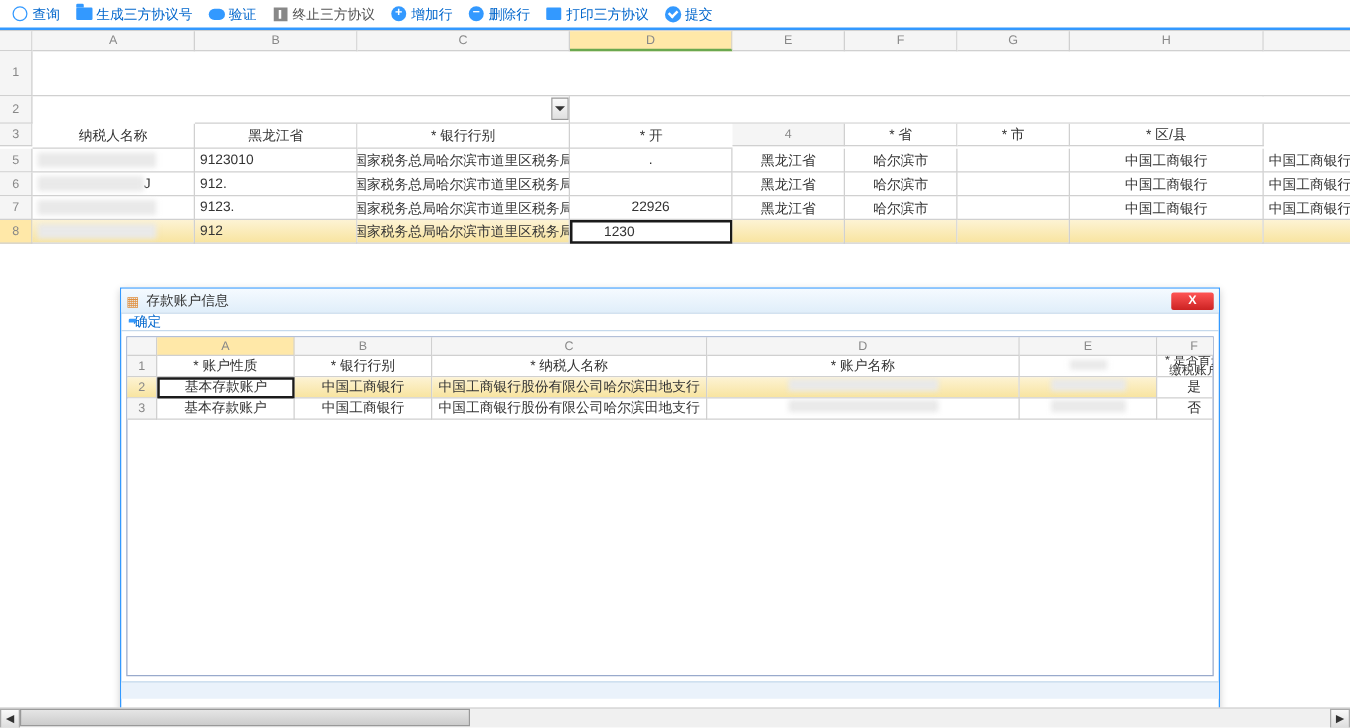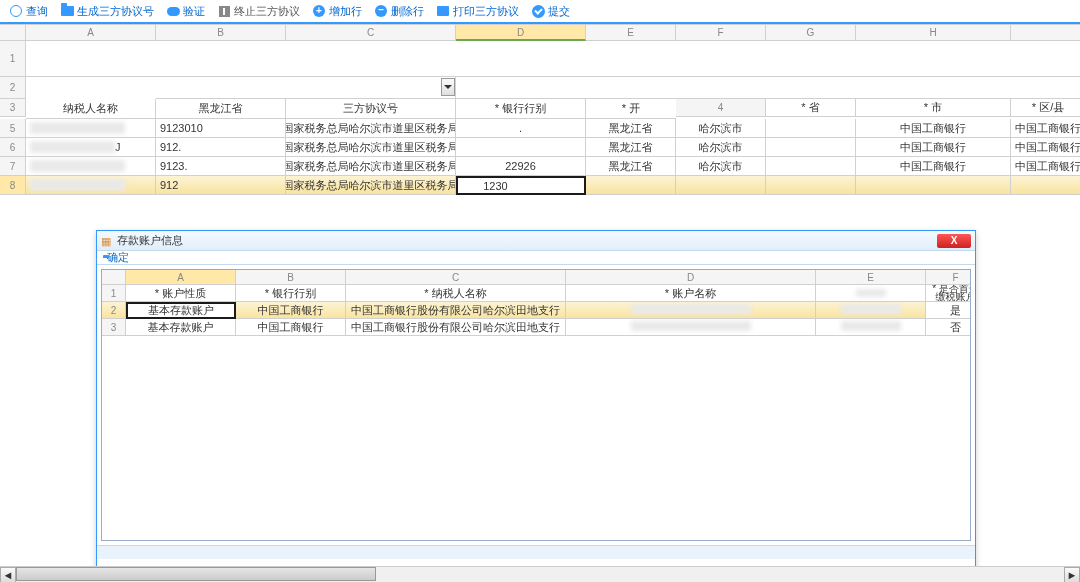--- a/index.html
+++ b/index.html
@@ -152,21 +152,20 @@
     <div class="cell" style="grid-column: 3 / 5; position:relative;">
       <div class="dropdown-btn" style="right:0;top:1px;"></div>
     </div>
     <div class="cell" style="grid-column: 5 / 12; border-right:none;"></div>
   </div>
 
   <div class="grid row-3">
     <div class="row-h">3</div>
     <div class="cell header" style="grid-row:span 2">纳税人名称</div>
     <div class="cell header" style="grid-row:span 2">黑龙江省</div>
-    <div class="cell header" style="grid-row:span 2">三方协议号</div>
     <div class="cell header" style="grid-row:span 2">* 银行行别</div>
     <div class="cell header" style="grid-row:span 2; border-right:none;">* 开</div>
     <div class="row-h">4</div>
     <div class="cell header">* 省</div>
     <div class="cell header">* 市</div>
     <div class="cell header">* 区/县</div>
   </div>
 
   <div id="data-rows">
       <div class="grid row-data">

